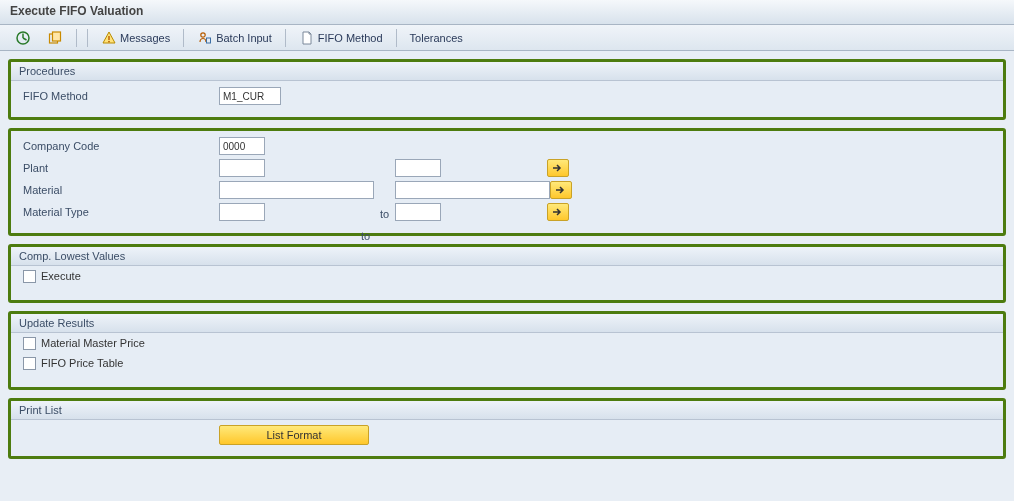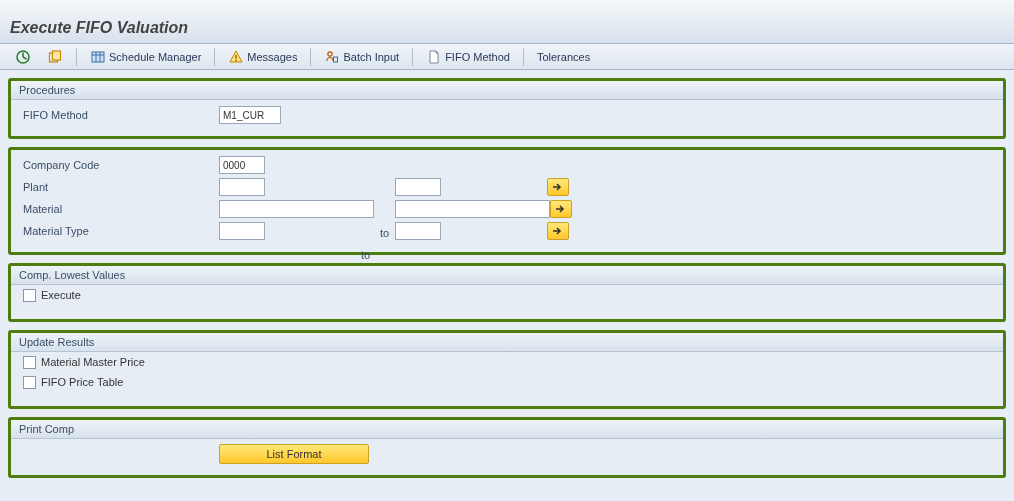--- a/index.html
+++ b/index.html
@@ -8,24 +8,23 @@
     font-size: 11px;
     background: #e8eef5;
     color: #333;
     width: 1014px;
     height: 501px;
     overflow: hidden;
   }
   .title-bar {
     background: linear-gradient(#f5f8fb, #d8e2ec);
     border-bottom: 1px solid #a8b5c4;
-    padding: 19px 10px 6px 10px;
-    font-size: 16px;
+    padding: 4px 10px 6px 10px;
+    font-size: 12px;
     font-weight: bold;
-    font-style: italic;
     color: #444;
   }
   .toolbar {
     background: linear-gradient(#f0f4f9, #dde6ef);
     border-bottom: 1px solid #a8b5c4;
     padding: 3px 8px;
     display: flex;
     align-items: center;
     gap: 2px;
     height: 26px;
@@ -119,31 +118,20 @@
   </span>
   <span class="toolbar-btn">
     <span class="icon">
       <svg viewBox="0 0 16 16">
           <rect x="2.5" y="4" width="8" height="9" fill="none" stroke="#c98a00" stroke-width="1.2"></rect>
           <rect x="5.5" y="2" width="8" height="9" fill="#ffe6a8" stroke="#c98a00" stroke-width="1.2"></rect>
         </svg>
     </span>
   </span>
   <span class="toolbar-sep"></span>
-  <span class="toolbar-btn">
-    <span class="icon">
-      <svg viewBox="0 0 16 16">
-          <rect x="2" y="3" width="12" height="10" fill="#cfe2f7" stroke="#3d6fa5" stroke-width="1"></rect>
-          <line x1="2" y1="6" x2="14" y2="6" stroke="#3d6fa5"></line>
-          <line x1="6" y1="3" x2="6" y2="13" stroke="#3d6fa5"></line>
-          <line x1="10" y1="3" x2="10" y2="13" stroke="#3d6fa5"></line>
-        </svg>
-    </span>
-    <span>Schedule Manager</span>
-  </span>
   <span class="toolbar-sep"></span>
   <span class="toolbar-btn">
     <span class="icon">
       <svg viewBox="0 0 16 16">
           <polygon points="8,2 14,13 2,13" fill="#ffe27a" stroke="#b88a00" stroke-width="1"></polygon>
           <line x1="8" y1="6" x2="8" y2="10" stroke="#b85c00" stroke-width="1.4"></line>
           <circle cx="8" cy="11.6" r="0.9" fill="#b85c00"></circle>
         </svg>
     </span>
     <span>Messages</span>
@@ -257,21 +245,21 @@
         <span>Material Master Price</span>
       </div>
       <div class="cb-row">
         <span class="cb"></span>
         <span>FIFO Price Table</span>
       </div>
     </div>
   </div>
 
   <div class="group">
-    <div class="group-head">Print Comp</div>
+    <div class="group-head">Print List</div>
     <div class="group-body">
       <div class="row">
         <span class="list-btn">List Format</span>
       </div>
     </div>
   </div>
 
 </div>
 
 </body></html>

